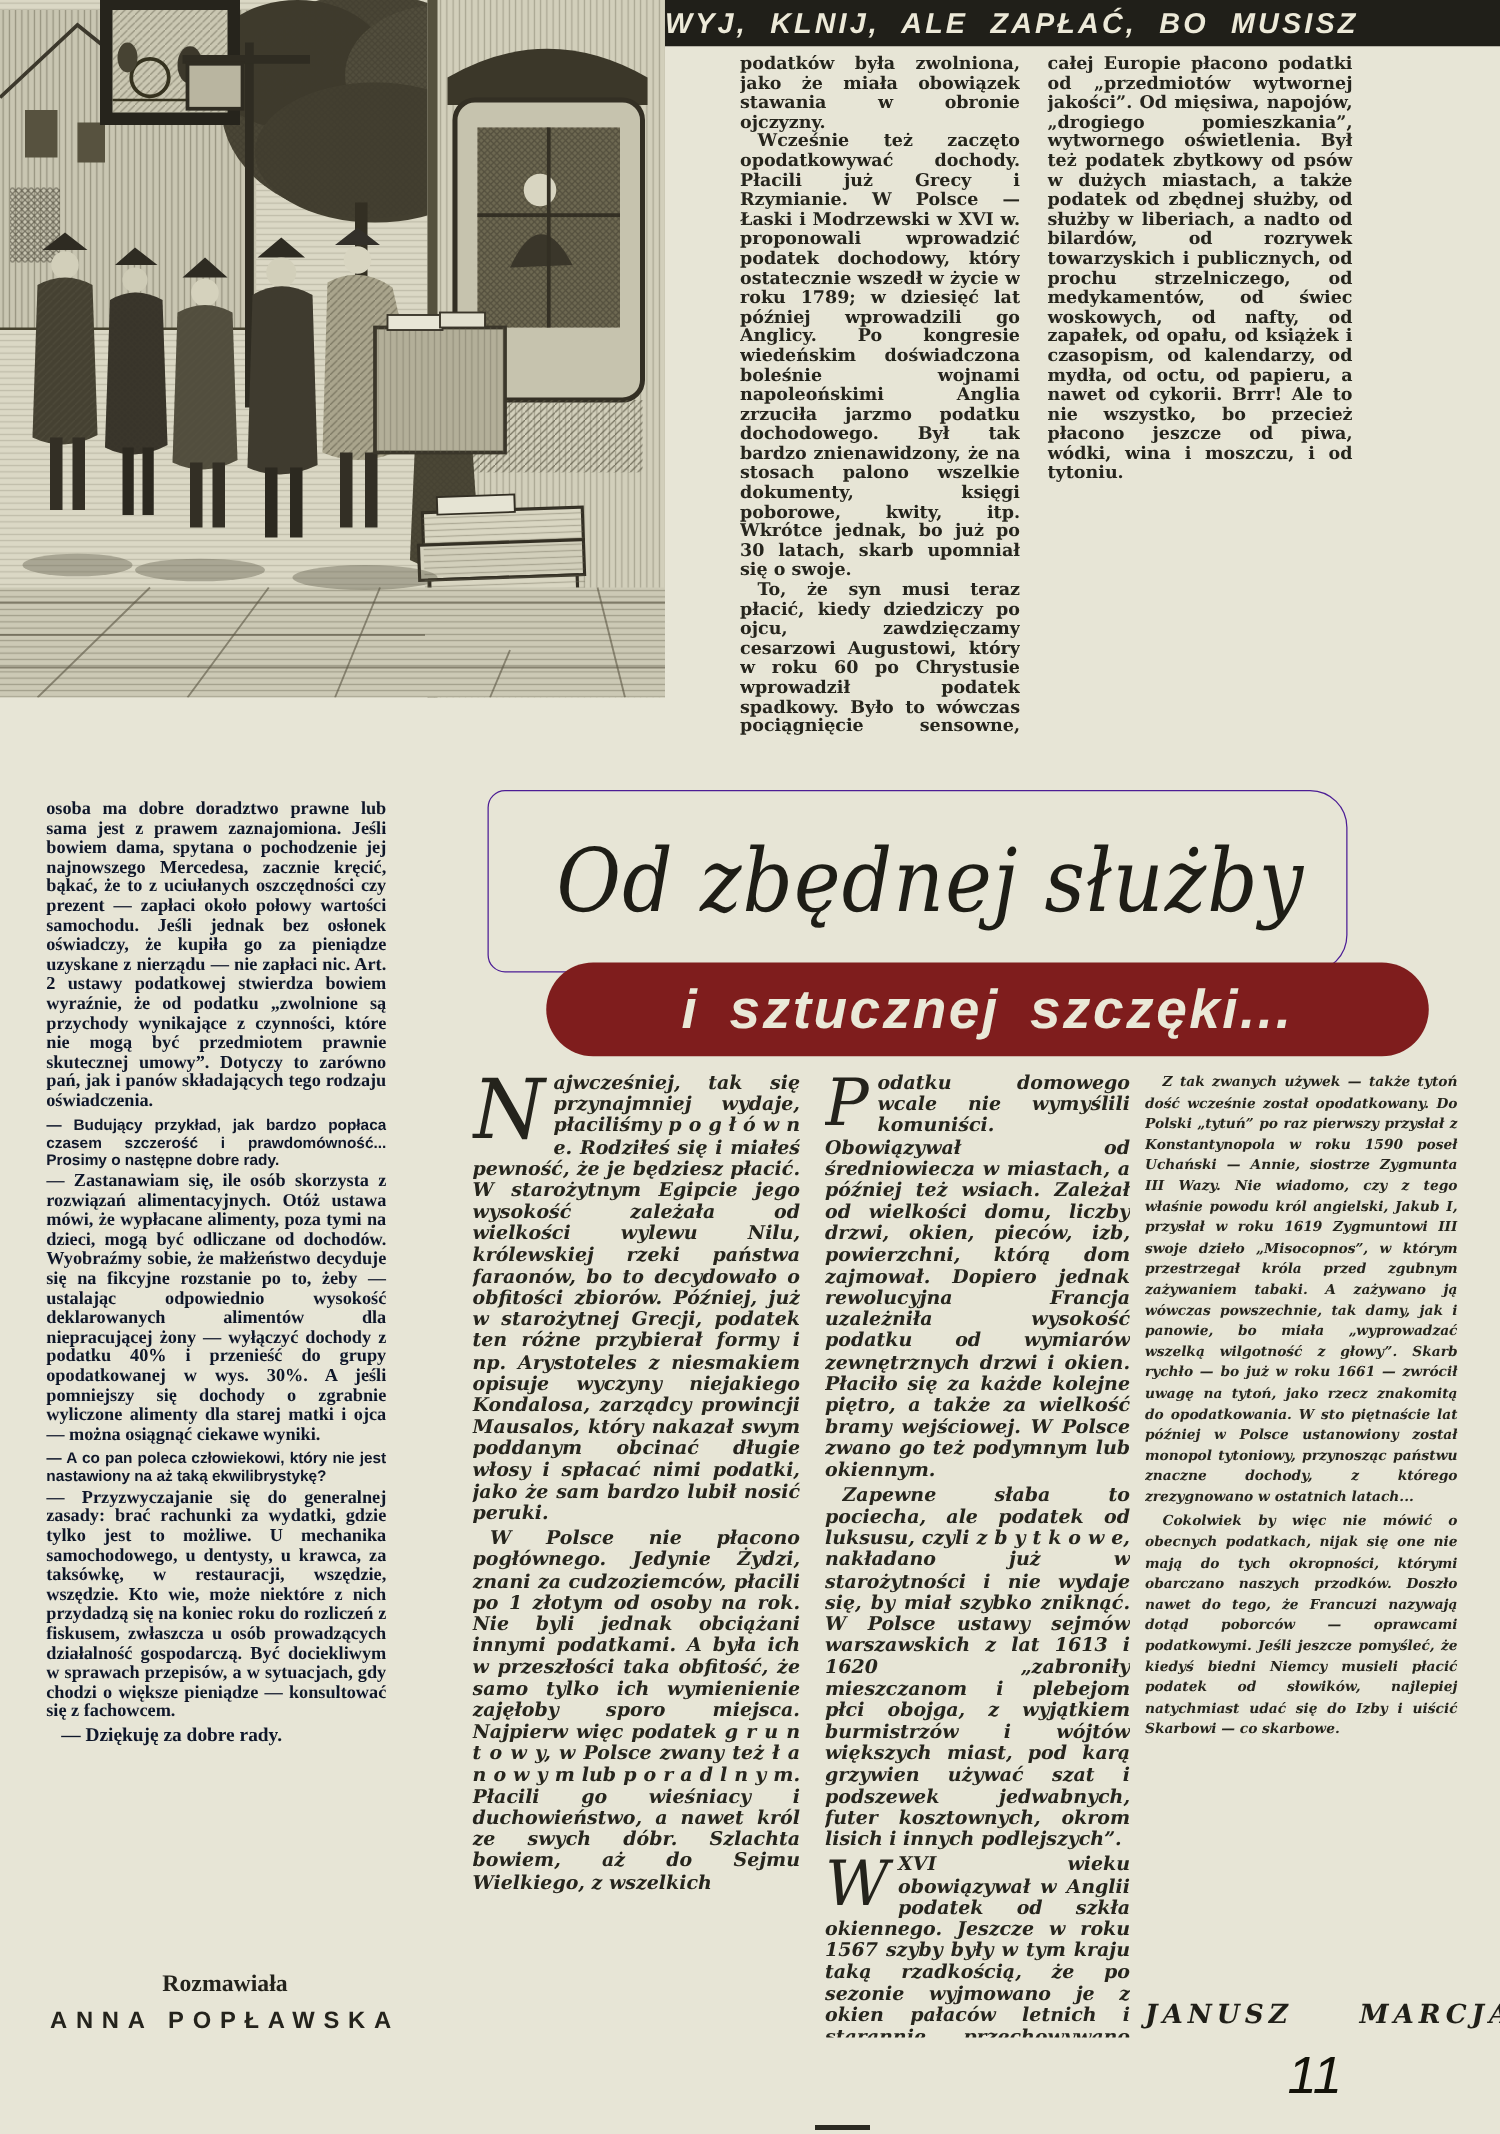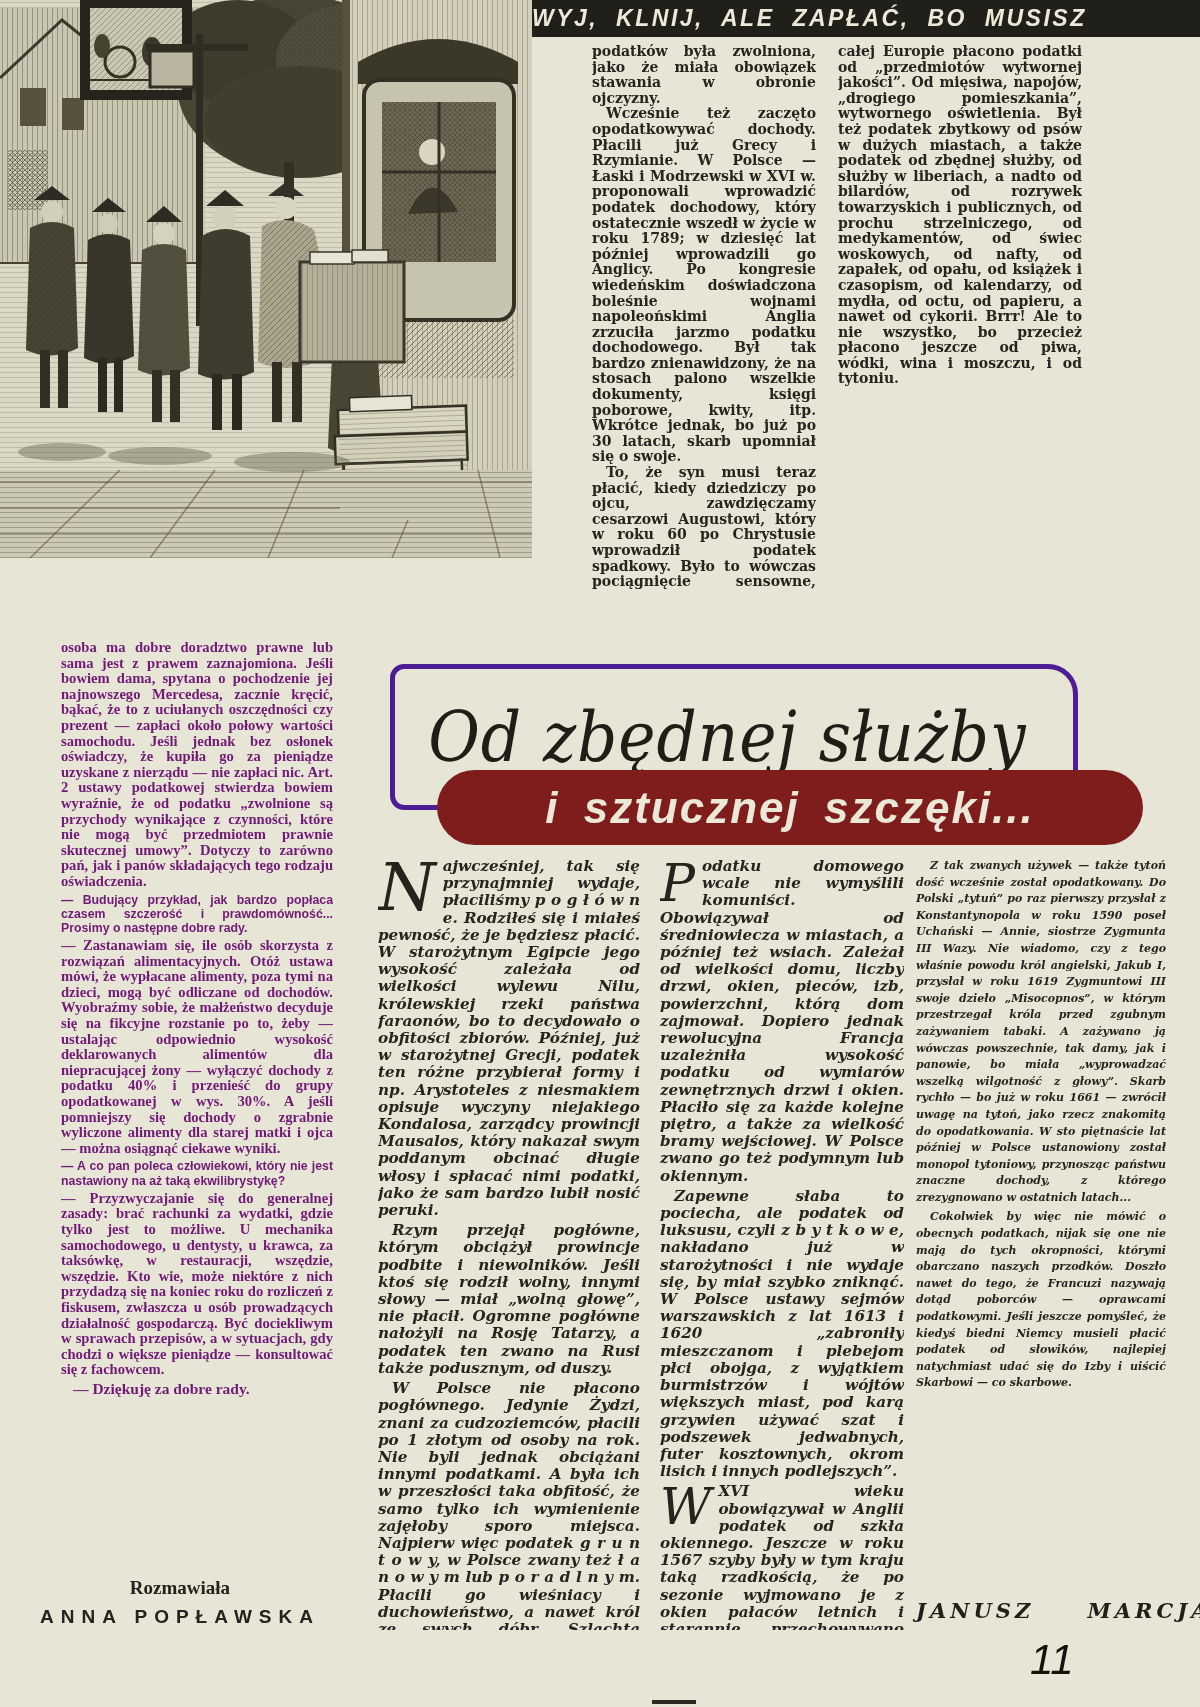--- a/index.html
+++ b/index.html
@@ -37,49 +37,48 @@
     font-size:14px;line-height:15.6px;text-align:justify;
     color:#26251d;
   }
   .intro-col-1{left:592px;width:224px}
   .intro-col-2{left:838px;width:244px}
   .intro-col p{margin:0}
   .intro-col p.ind{text-indent:14px}
 
   
   .interview{
-    left:61px;top:640px;width:272px;height:930px;overflow:hidden;
+    left:37px;top:640px;width:272px;height:930px;overflow:hidden;
     font-family:"Liberation Serif",serif;font-weight:700;
     font-size:14.6px;line-height:15.6px;text-align:justify;
-    color:#701a75;
+    color:#0f172a;
   }
   .interview p{margin:0 0 3px 0}
   .interview p.bold-q{
     font-family:"Liberation Sans",sans-serif;
     font-size:12.3px;line-height:14.2px;font-weight:700;
   }
   .interview p.thanks{text-indent:12px;font-size:15.5px}
   .byline-role{
     left:44px;top:1577px;width:272px;text-align:center;
     font-family:Liberation Serif, serif;font-weight:700;font-size:19px;
   }
   .byline-name{
     left:36px;top:1606px;width:288px;text-align:center;
     font-family:"Liberation Sans",sans-serif;font-weight:700;font-size:19px;
     letter-spacing:7px;white-space:nowrap;
   }
 
   
   .title-box{
     left:390px;top:632px;width:688px;height:146px;
-    border:5px solid #4c1d95;
+    border:1px solid #4c1d95;
     border-radius:14px 30px 30px 14px;
-    display:flex;align-items:center;justify-content:flex-start;
+    display:flex;align-items:center;justify-content:flex-end;
     background:transparent;
-    margin-top:32px;
   }
   .title-box h1{
     font-family:"DejaVu Serif",serif;font-style:italic;font-weight:400;
     font-size:70px;color:#1e1d16;white-space:nowrap;
     transform:scaleX(.9);transform-origin:center;
     letter-spacing:1px;
   }
   .subtitle-pill{
     left:437px;top:770px;width:706px;height:75px;
     background:#7f1d1d;border-radius:38px;
@@ -301,21 +300,20 @@
   <h1>Od zbędnej służby</h1>
 </div>
 <div class="abs subtitle-pill">
   <span>i sztucznej szczęki...</span>
 </div>
 
 <div class="abs art-col art-col-1">
   <p>
     <span class="dc dc-n">N</span><span>ajwcześniej, tak się przynajmniej wydaje, płaciliśmy p o g ł ó w n e. Rodziłeś się i miałeś pewność, że je będziesz płacić. W starożytnym Egipcie jego wysokość zależała od wielkości wylewu Nilu, królewskiej rzeki państwa faraonów, bo to decydowało o obfitości zbiorów. Później, już w starożytnej Grecji, podatek ten różne przybierał formy i np. Arystoteles z niesmakiem opisuje wyczyny niejakiego Kondalosa, zarządcy prowincji Mausalos, który nakazał swym poddanym obcinać długie włosy i spłacać nimi podatki, jako że sam bardzo lubił nosić peruki.</span>
   </p>
-  <p class="ind">Rzym przejął pogłówne, którym obciążył prowincje podbite i niewolników. Jeśli ktoś się rodził wolny, innymi słowy — miał „wolną głowę”, nie płacił. Ogromne pogłówne nałożyli na Rosję Tatarzy, a podatek ten zwano na Rusi także podusznym, od duszy.</p>
   <p class="ind">W Polsce nie płacono pogłównego. Jedynie Żydzi, znani za cudzoziemców, płacili po 1 złotym od osoby na rok. Nie byli jednak obciążani innymi podatkami. A była ich w przeszłości taka obfitość, że samo tylko ich wymienienie zajęłoby sporo miejsca. Najpierw więc podatek g r u n t o w y, w Polsce zwany też ł a n o w y m lub p o r a d l n y m. Płacili go wieśniacy i duchowieństwo, a nawet król ze swych dóbr. Szlachta bowiem, aż do Sejmu Wielkiego, z wszelkich</p>
 </div>
 
 <div class="abs art-col art-col-2">
   <p>
     <span class="dc dc-p">P</span><span>odatku domowego wcale nie wymyślili komuniści. Obowiązywał od średniowiecza w miastach, a później też wsiach. Zależał od wielkości domu, liczby drzwi, okien, pieców, izb, powierzchni, którą dom zajmował. Dopiero jednak rewolucyjna Francja uzależniła wysokość podatku od wymiarów zewnętrznych drzwi i okien. Płaciło się za każde kolejne piętro, a także za wielkość bramy wejściowej. W Polsce zwano go też podymnym lub okiennym.</span>
   </p>
   <p class="ind">Zapewne słaba to pociecha, ale podatek od luksusu, czyli z b y t k o w e, nakładano już w starożytności i nie wydaje się, by miał szybko zniknąć. W Polsce ustawy sejmów warszawskich z lat 1613 i 1620 „zabroniły mieszczanom i plebejom płci obojga, z wyjątkiem burmistrzów i wójtów większych miast, pod karą grzywien używać szat i podszewek jedwabnych, futer kosztownych, okrom lisich i innych podlejszych”.</p>
   <p>
     <span class="dc dc-w">W</span><span>XVI wieku obowiązywał w Anglii podatek od szkła okiennego. Jeszcze w roku 1567 szyby były w tym kraju taką rzadkością, że po sezonie wyjmowano je z okien pałaców letnich i starannie przechowywano do następnego lata. W</span>

